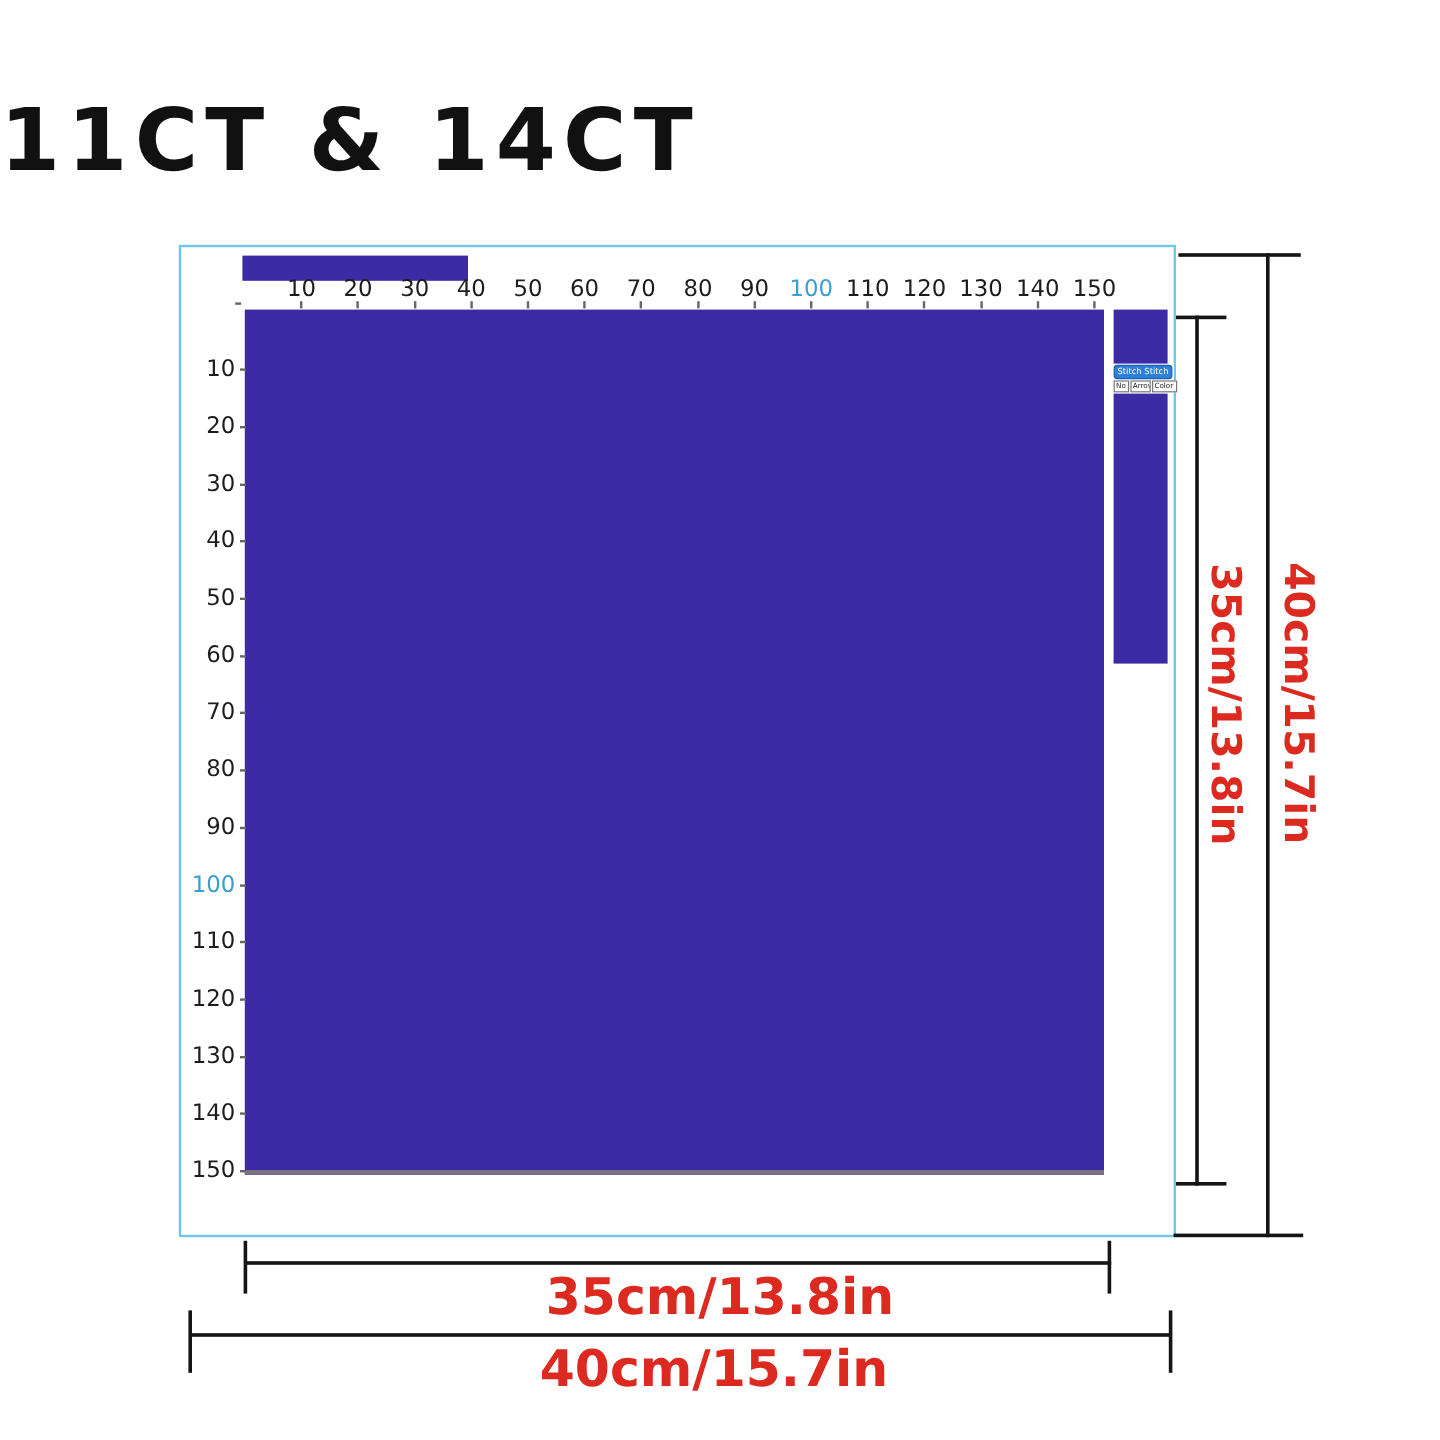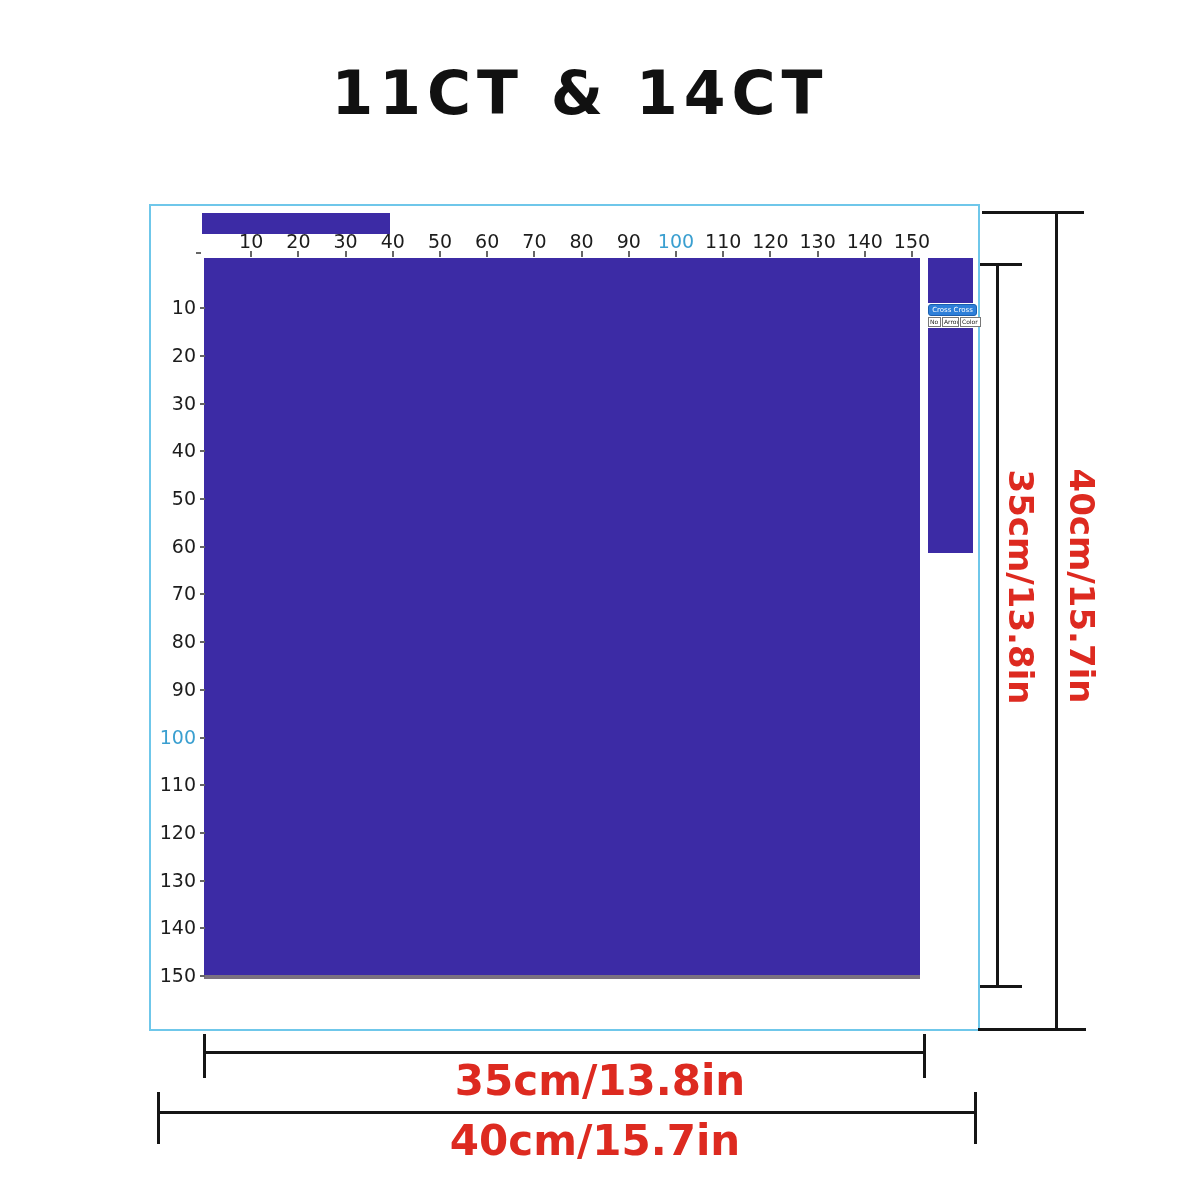--- a/index.html
+++ b/index.html
@@ -7,22 +7,22 @@
     --boxborder:#6fc7ea;
     --hl:#3a9fd0;
     --red:#dd2a20;
     --line:#151515;
   }
   html,body{margin:0;padding:0;}
   body{font-family:"DejaVu Sans","Liberation Sans",sans-serif;background:#ffffff;}
   .canvas{position:relative;width:1200px;height:1200px;background:#ffffff;overflow:hidden;}
 
   .title{
-    position:absolute;left:0;top:58px;width:1160px;text-align:center;
-    font-size:60px;font-weight:800;color:#111;letter-spacing:6px;
+    position:absolute;left:0;top:75px;width:1160px;text-align:left;
+    font-size:72px;font-weight:800;color:#111;letter-spacing:6px;
     font-family:"DejaVu Sans","Liberation Sans",sans-serif;
   }
 
   .blue-box{
     position:absolute;left:149px;top:204px;width:831px;height:827px;
     border:2px solid var(--boxborder);box-sizing:border-box;background:transparent;
   }
 
   .top-bar{
     position:absolute;left:202px;top:213px;width:188px;height:21px;
@@ -79,21 +79,21 @@
 
   <div class="blue-box"></div>
 
   <div class="top-bar"></div>
 
   <div class="fabric"></div>
 
   <div class="strip"></div>
 
   <div class="widget">
-    <div class="widget-header">Cross Cross</div>
+    <div class="widget-header">Stitch Stitch</div>
     <div class="widget-buttons" id="widget-buttons">
         <span class="wbtn b0">No</span>
         <span class="wbtn b1">Arrow</span>
         <span class="wbtn b2">Color</span>
       </div>
   </div>
 
   <div id="ruler-top">
       <div class="ruler-label" style="left: 226.2px; top: 230px; width: 50px; text-align: center;">10</div>
       <div class="tick" style="left: 250.2px; top: 251px; width: 2px; height: 6px;"></div>

